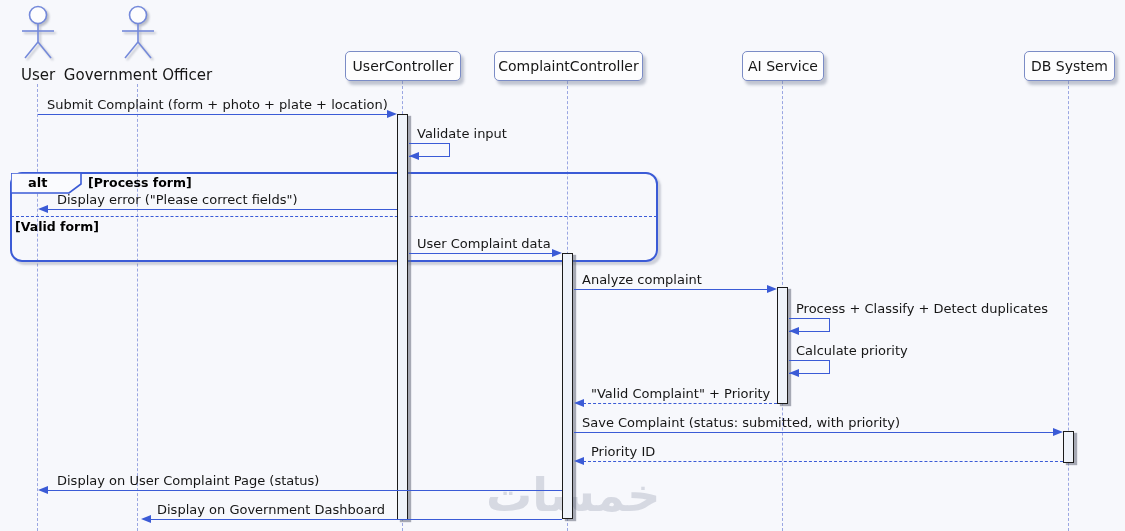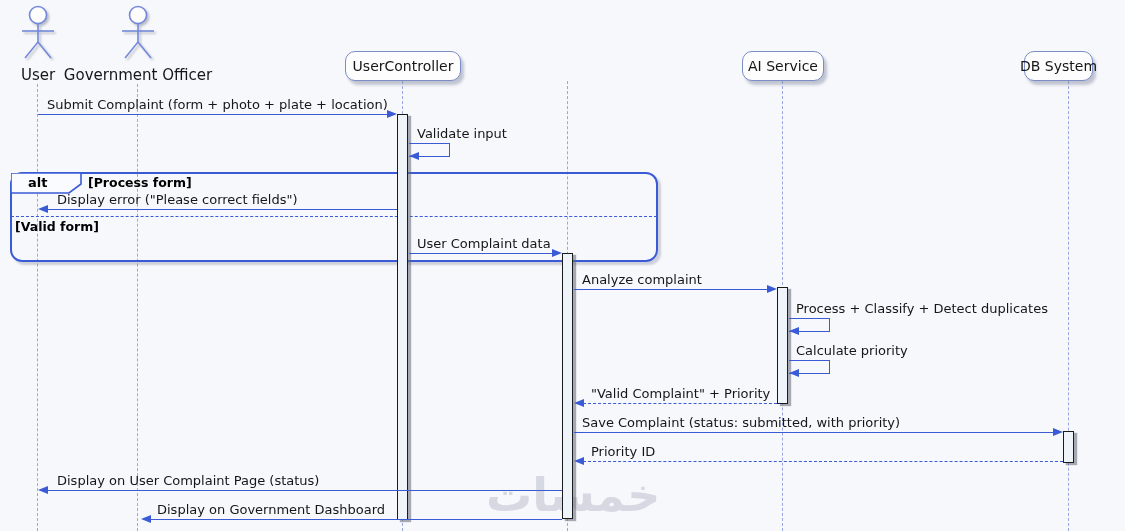--- a/index.html
+++ b/index.html
@@ -34,21 +34,21 @@
   .actor svg{filter:drop-shadow(2.5px 2px 1px rgba(110,115,135,.45));}
   .actor-label{
     position:absolute;z-index:3;
     font-size:15px;color:var(--ink);white-space:nowrap;
     transform:translateX(-50%);
   }
   .participant{
     position:absolute;z-index:3;height:30px;
     background:#FDFDFE;
     border:1.5px solid #7B8CC6;
-    border-radius:10px;
+    border-radius:5px;
     box-shadow:3px 4px 3px rgba(125,132,155,.45);
     display:flex;align-items:center;justify-content:center;
     font-size:14px;color:var(--ink);white-space:nowrap;
     box-sizing:border-box;
   }
   .fragment{
     position:absolute;z-index:3;
     border:2px solid var(--accent);
     border-radius:12px;
     box-shadow:3px 3px 2px rgba(128,134,156,.35);
@@ -132,24 +132,27 @@
       <line x1="2" y1="26" x2="34" y2="26" stroke="#7489DA" stroke-width="1.6"></line>
       <line x1="18" y1="37" x2="5" y2="53" stroke="#7489DA" stroke-width="1.6"></line>
       <line x1="18" y1="37" x2="31" y2="53" stroke="#7489DA" stroke-width="1.6"></line>
     </svg>
   </div>
   <div class="actor-label" style="left:138px;top:66px">Government Officer</div>
 
   <div class="participant" style="left:345px;top:51px;width:116px">
     <span>UserController</span>
   </div>
+  <div class="participant" style="left:494px;top:51px;width:149px">
+    <span>ComplaintController</span>
+  </div>
   <div class="participant" style="left:742px;top:51px;width:82px">
     <span>AI Service</span>
   </div>
-  <div class="participant" style="left:1024px;top:51px;width:69px">
+  <div class="participant" style="left:1024px;top:51px;width:91px">
     <span>DB System</span>
   </div>
 
   <div class="fragment" style="left:10px;top:172px;width:648px;height:90px"></div>
   <svg style="position:absolute;left:11px;top:173px;z-index:4" width="72" height="21" viewBox="0 0 72 21">
     <path d="M0,0 H70 V11 L58,20 H0 Z" fill="#FAFBFE" stroke="#3B5BD6" stroke-width="1.6"></path>
   </svg>
   <div class="frag-op" style="left:28px;top:175px">alt</div>
   <div class="frag-cond" style="left:88px;top:175px">[Process form]</div>
   <div class="frag-divider" style="left:11px;top:216px;width:646px"></div>

